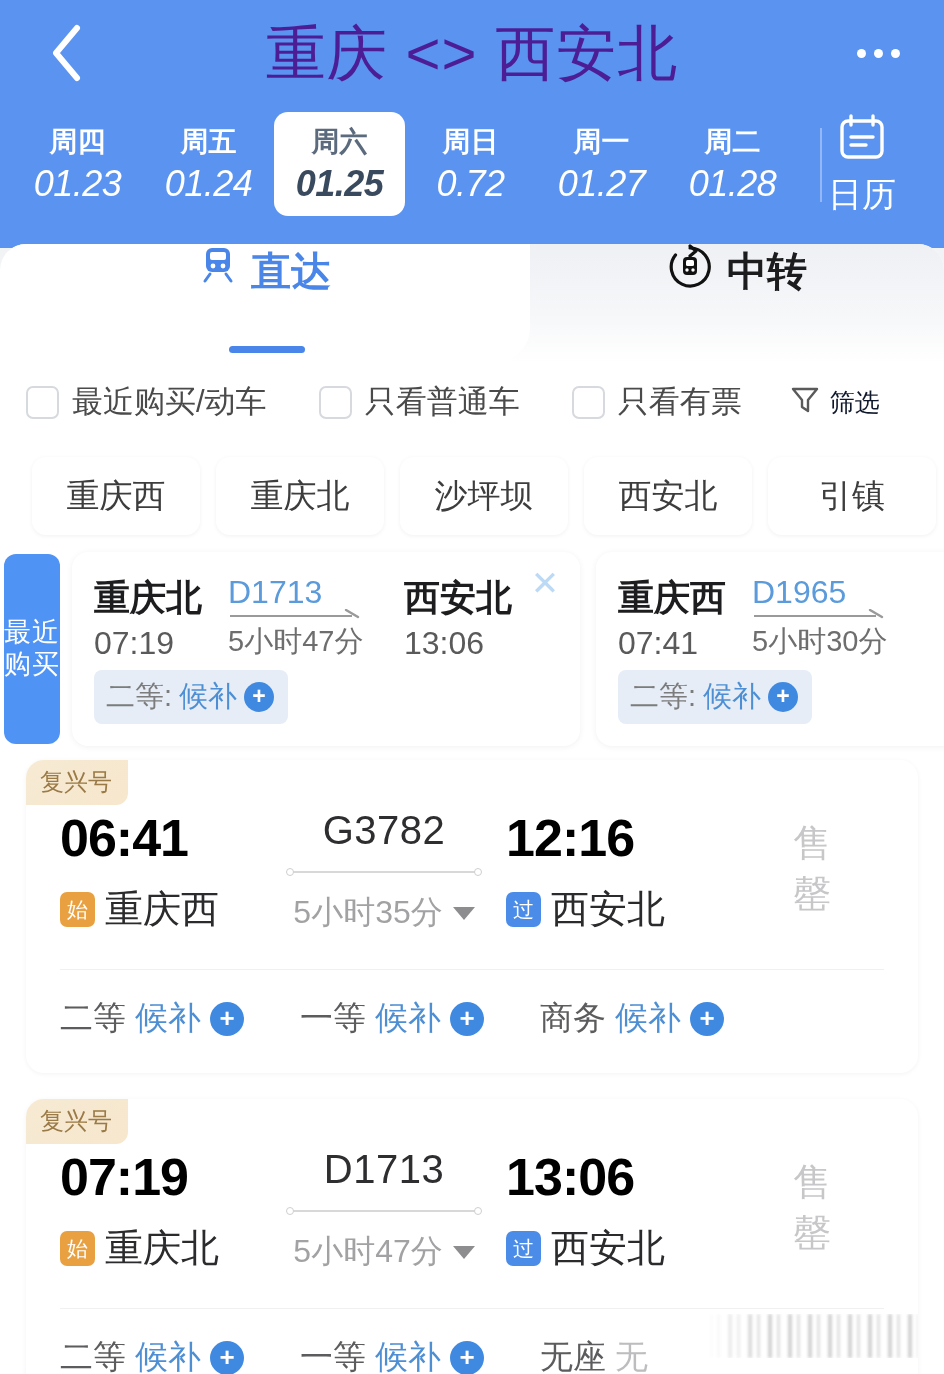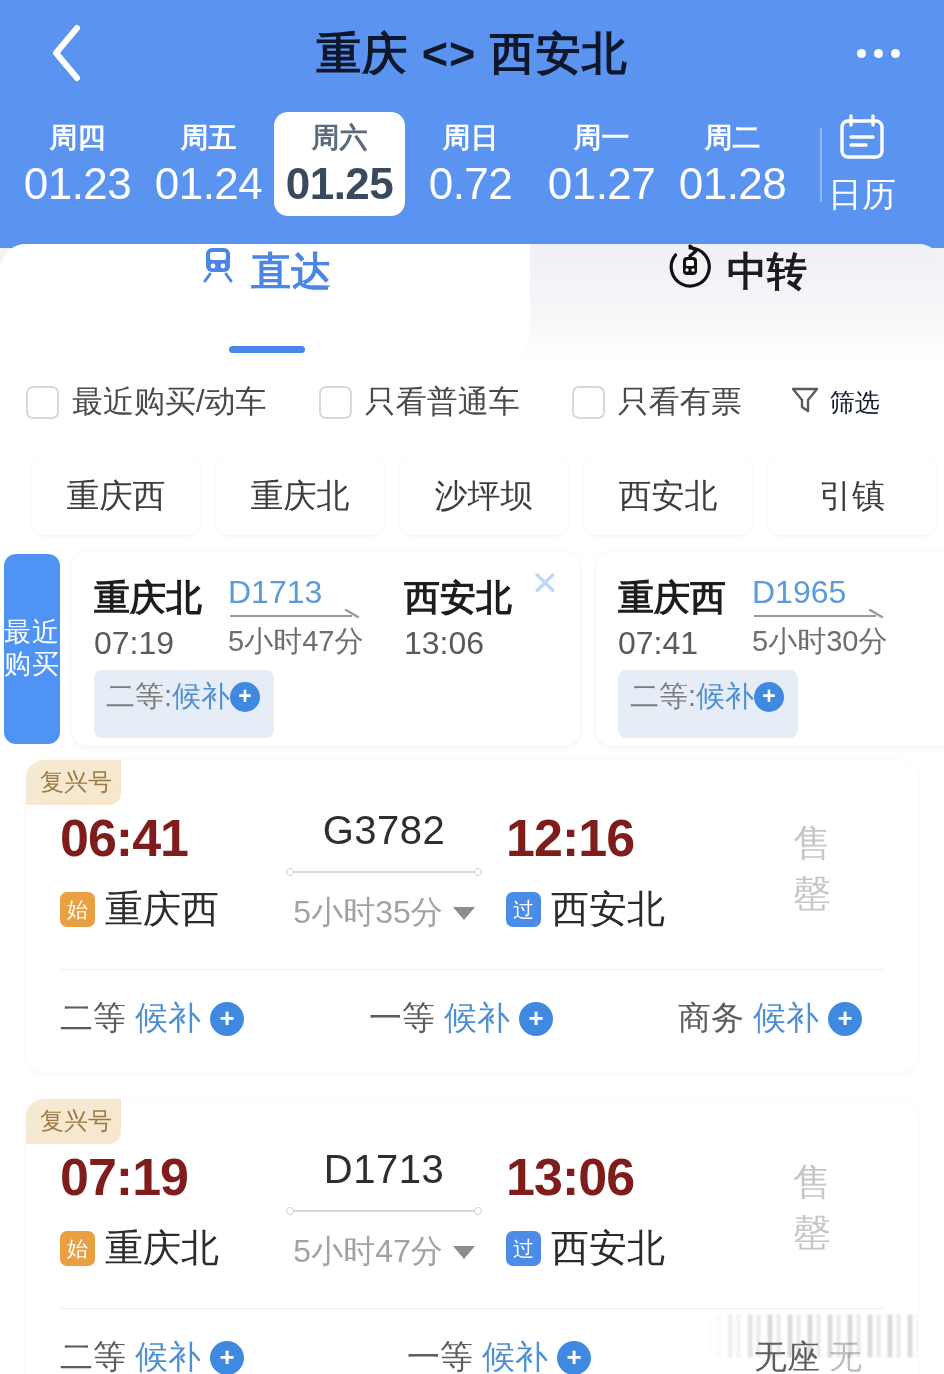--- a/index.html
+++ b/index.html
@@ -20,21 +20,21 @@
     position: relative; height: 108px;
     display: flex; align-items: center; justify-content: center;
   }
   .back-btn {
     position: absolute; left: 34px; top: 18px;
     width: 64px; height: 70px;
     display: flex; align-items: center; justify-content: center;
   }
   .back-btn svg { display: block; }
   .nav-title {
-    color: #0f172a; font-size: 45px; font-weight: 700;
+    color: #4c1d95; font-size: 60px; font-weight: 400;
     letter-spacing: 1px; white-space: nowrap;
   }
   .more-btn {
     position: absolute; right: 34px; top: 26px;
     width: 64px; height: 54px;
     display: flex; align-items: center; justify-content: center; gap: 8px;
   }
   .more-btn i {
     display: block; width: 9px; height: 9px; border-radius: 50%;
     background: #ffffff;
@@ -44,21 +44,21 @@
   .date-strip {
     position: absolute; left: 0; top: 112px; width: 944px; height: 116px;
     display: flex; align-items: flex-start; padding-left: 12px; text-align: center;
   }
   .date-cell {
     width: 131px; height: 104px;
     display: flex; flex-direction: column; align-items: center; justify-content: center;
     color: #ffffff; border-radius: 14px; gap: 2px;
   }
   .date-cell .dow { font-size: 28px; font-weight: 600; }
-  .date-cell .dnum { font-size: 44px; font-weight: 500; letter-spacing: -0.5px; }
+  .date-cell .dnum { font-size: 36px; font-weight: 500; letter-spacing: -0.5px; font-style: italic; }
   .date-cell.active { background: #ffffff; color: #4a85e8; }
   .date-cell.active .dow { color: #5b6a7d; font-weight: 600; }
   .date-cell.active .dnum { color: #3a4a5e; font-weight: 600; }
   .cal-btn {
     width: 112px; height: 104px; margin-left: 8px;
     display: flex; flex-direction: column; align-items: center; justify-content: center;
     color: #ffffff; gap: 4px;
   }
   .cal-btn .cal-label { font-size: 34px; font-weight: 500; }
   .cal-divider {
@@ -149,22 +149,22 @@
   .recent-card.c2 { left: 596px; width: 420px; }
   .rc-top { display: flex; align-items: flex-start; }
   .rc-col { display: flex; flex-direction: column; }
   .rc-station { font-size: 36px; font-weight: 700; color: #1d1d1f; white-space: nowrap; }
   .rc-time { font-size: 32px; color: #5a5a5a; margin-top: 2px; }
   .rc-mid { display: flex; flex-direction: column; align-items: flex-start; margin: 0 26px; width: 150px; }
   .rc-train { font-size: 32px; color: #5b9bdc; }
   .rc-arrow { width: 134px; height: 14px; position: relative; margin-top: -2px; }
   .rc-dur { font-size: 29px; color: #6e6e6e; line-height: 1.12; margin-top: 2px; }
   .rc-seat {
-    margin-top: 8px; display: inline-flex; align-items: center; 
-    background: #e6edf7; border-radius: 8px; padding: 7px 14px 21px 12px;
+    margin-top: 8px; display: inline-flex; align-items: center; gap: 7px;
+    background: #e6edf7; border-radius: 8px; padding: 7px 14px 7px 12px;
     align-self: flex-start; width: fit-content;
   }
   .rc-seat .sname { font-size: 29px; color: #7c7c7c; }
   .rc-seat .sval { font-size: 29px; color: #4e8fd4; }
   .plus-ico {
     width: 30px; height: 30px; border-radius: 50%; background: #3f8ae0;
     color: #ffffff; font-size: 23px; line-height: 29px; text-align: center;
     font-weight: 700; flex: none;
   }
   .rc-close {
@@ -177,27 +177,27 @@
   .train-list { position: absolute; left: 0; top: 516px; width: 944px; bottom: 0; }
   .train-card {
     position: relative; margin: 0 26px 26px 26px;
     background: #ffffff; border-radius: 18px;
     box-shadow: 0 1px 5px rgba(0,0,0,0.05);
     padding-bottom: 10px;
   }
   .fx-badge {
     position: absolute; left: 0; top: 0;
     background: linear-gradient(135deg,#f7ead3 0%,#f6e7cd 100%);
-    color: #9a7a46; font-size: 24px; padding: 6px 9px 7px 14px;
+    color: #9a7a46; font-size: 24px; padding: 6px 16px 7px 14px;
     border-top-left-radius: 18px; border-bottom-right-radius: 12px; text-align: right;
   }
   .tc-main { display: flex; align-items: flex-start; padding: 48px 0 0 0; }
   .tc-dep { width: 245px; padding-left: 34px; }
   .tc-arr { width: 300px; }
-  .tc-time { font-size: 52px; font-weight: 700; color: #7f1d1d; letter-spacing: -1px; }
+  .tc-time { font-size: 52px; font-weight: 700; color: #000000; letter-spacing: -1px; }
   .tc-stn-row { display: flex; align-items: center; gap: 10px; margin-top: 16px; }
   .stn-badge {
     width: 35px; height: 35px; border-radius: 7px;
     display: flex; align-items: center; justify-content: center;
     font-size: 21px; color: #ffffff; flex: none;
   }
   .stn-badge.start { background: #e8a040; }
   .stn-badge.pass  { background: #4a8ce8; }
   .tc-stn { font-size: 38px; color: #2b2b2d; white-space: nowrap; }
   .tc-mid {
@@ -209,21 +209,21 @@
   .tc-line .dot { position: absolute; top: 3px; width: 8px; height: 8px; border-radius: 50%; border: 1px solid #cfcfcf; background: #fff; }
   .tc-line .dot.l { left: 0; } .tc-line .dot.r { right: 0; }
   .tc-dur-row { display: flex; align-items: center; gap: 10px; margin-top: 12px; }
   .tc-dur { font-size: 32px; color: #a2a2a4; }
   .caret { width: 0; height: 0; border-left: 11px solid transparent; border-right: 11px solid transparent; border-top: 13px solid #8d8d8f; }
   .tc-status {
     margin-left: auto; padding-right: 52px; padding-top: 10px;
     font-size: 38px; color: #c7c7c9;
   }
   .tc-divider { height: 1px; background: #f0f0f0; margin: 34px 34px 0 34px; }
-  .seat-row { display: flex; align-items: center; padding: 26px 0 22px 34px; justify-content: space-between; }
+  .seat-row { display: flex; align-items: center; padding: 26px 0 22px 34px; }
   .seat-item { display: flex; align-items: center; gap: 9px; margin-right: 56px; }
   .seat-name { font-size: 33px; color: #5c5c5e; }
   .seat-val  { font-size: 33px; color: #4e8fd4; }
   .seat-val.none { color: #bdbdbf; }
   .seat-plus {
     width: 34px; height: 34px; border-radius: 50%; background: #3f8ae0;
     color: #ffffff; font-size: 26px; line-height: 33px; text-align: center; font-weight: 700;
   }
 
   

